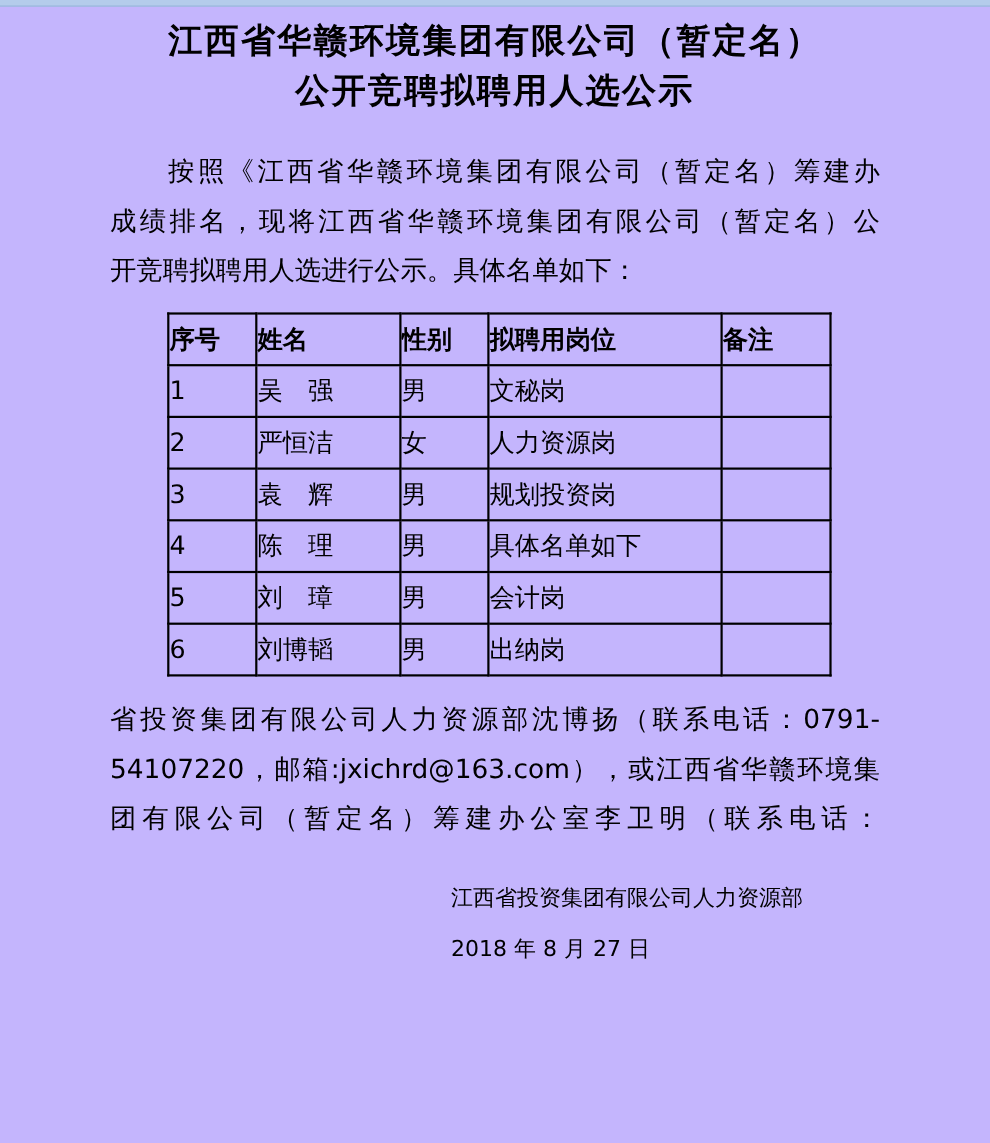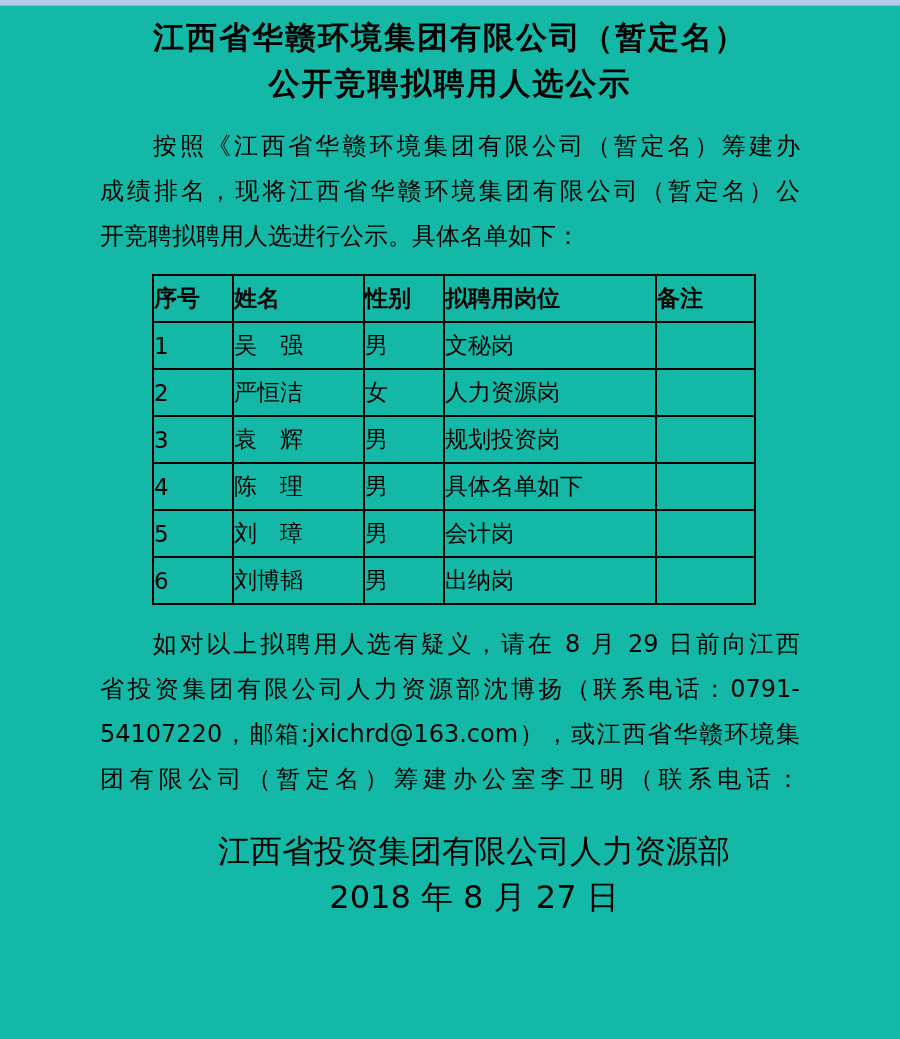--- a/index.html
+++ b/index.html
@@ -4,21 +4,21 @@
 <style>
   html, body {
     margin: 0;
     padding: 0;
     background: #ffffff;
   }
   .page {
     position: relative;
     width: 900px;
     height: 1039px;
-    background: #14b8a6;
+    background: #c4b5fd;
     overflow: hidden;
     font-family: "DejaVu Sans", sans-serif;
     color: #000000;
   }
   .top-bar {
     width: 100%;
     height: 5px;
     background: #b4cceb;
     border-bottom: 1px solid #96b4db;
   }
@@ -28,21 +28,21 @@
     font-size: 31px;
     line-height: 46px;
     font-weight: bold;
     letter-spacing: 2px;
     font-family: "DejaVu Sans", sans-serif;
   }
   .title-line { display: block; }
   .content {
     margin: 0 100px;
   }
-  .para { margin-top: 18px; }
+  .para { margin-top: 28px; }
   .para.notice { margin-top: 17px; }
   .line {
     font-size: 24px;
     line-height: 45px;
     height: 45px;
     overflow: hidden;
     text-align: justify;
     text-align-last: justify;
     -moz-text-align-last: justify;
   }
@@ -67,22 +67,21 @@
   table.roster th { font-weight: bold; }
   .col-no   { width: 80px; }
   .col-name { width: 131px; }
   .col-sex  { width: 80px; }
   .col-post { width: 212px; }
   .col-note { width: 99px; }
 
   .signature {
     margin: 26px 170px 0 auto;
     width: fit-content;
-    text-align: center;
-    font-size: 32px;
+    font-size: 20px;
     line-height: 46px;
   }
 </style>
 </head>
 <body>
 
 <div class="page">
 
   <div class="top-bar"></div>
 
@@ -156,21 +155,20 @@
           <td>6</td>
           <td>刘博韬</td>
           <td>男</td>
           <td>出纳岗</td>
           <td></td>
         </tr>
       </tbody>
     </table>
 
     <div class="para notice">
-      <div class="line first">如对以上拟聘用人选有疑义，请在 8 月 29 日前向江西</div>
       <div class="line">省投资集团有限公司人力资源部沈博扬（联系电话：0791-</div>
       <div class="line">54107220，邮箱:jxichrd@163.com），或江西省华赣环境集</div>
       <div class="line">团有限公司（暂定名）筹建办公室李卫明（联系电话：</div>
     </div>
 
   </div>
 
   <div class="signature">
     <div>江西省投资集团有限公司人力资源部</div>
     <div>2018 年 8 月 27 日</div>

